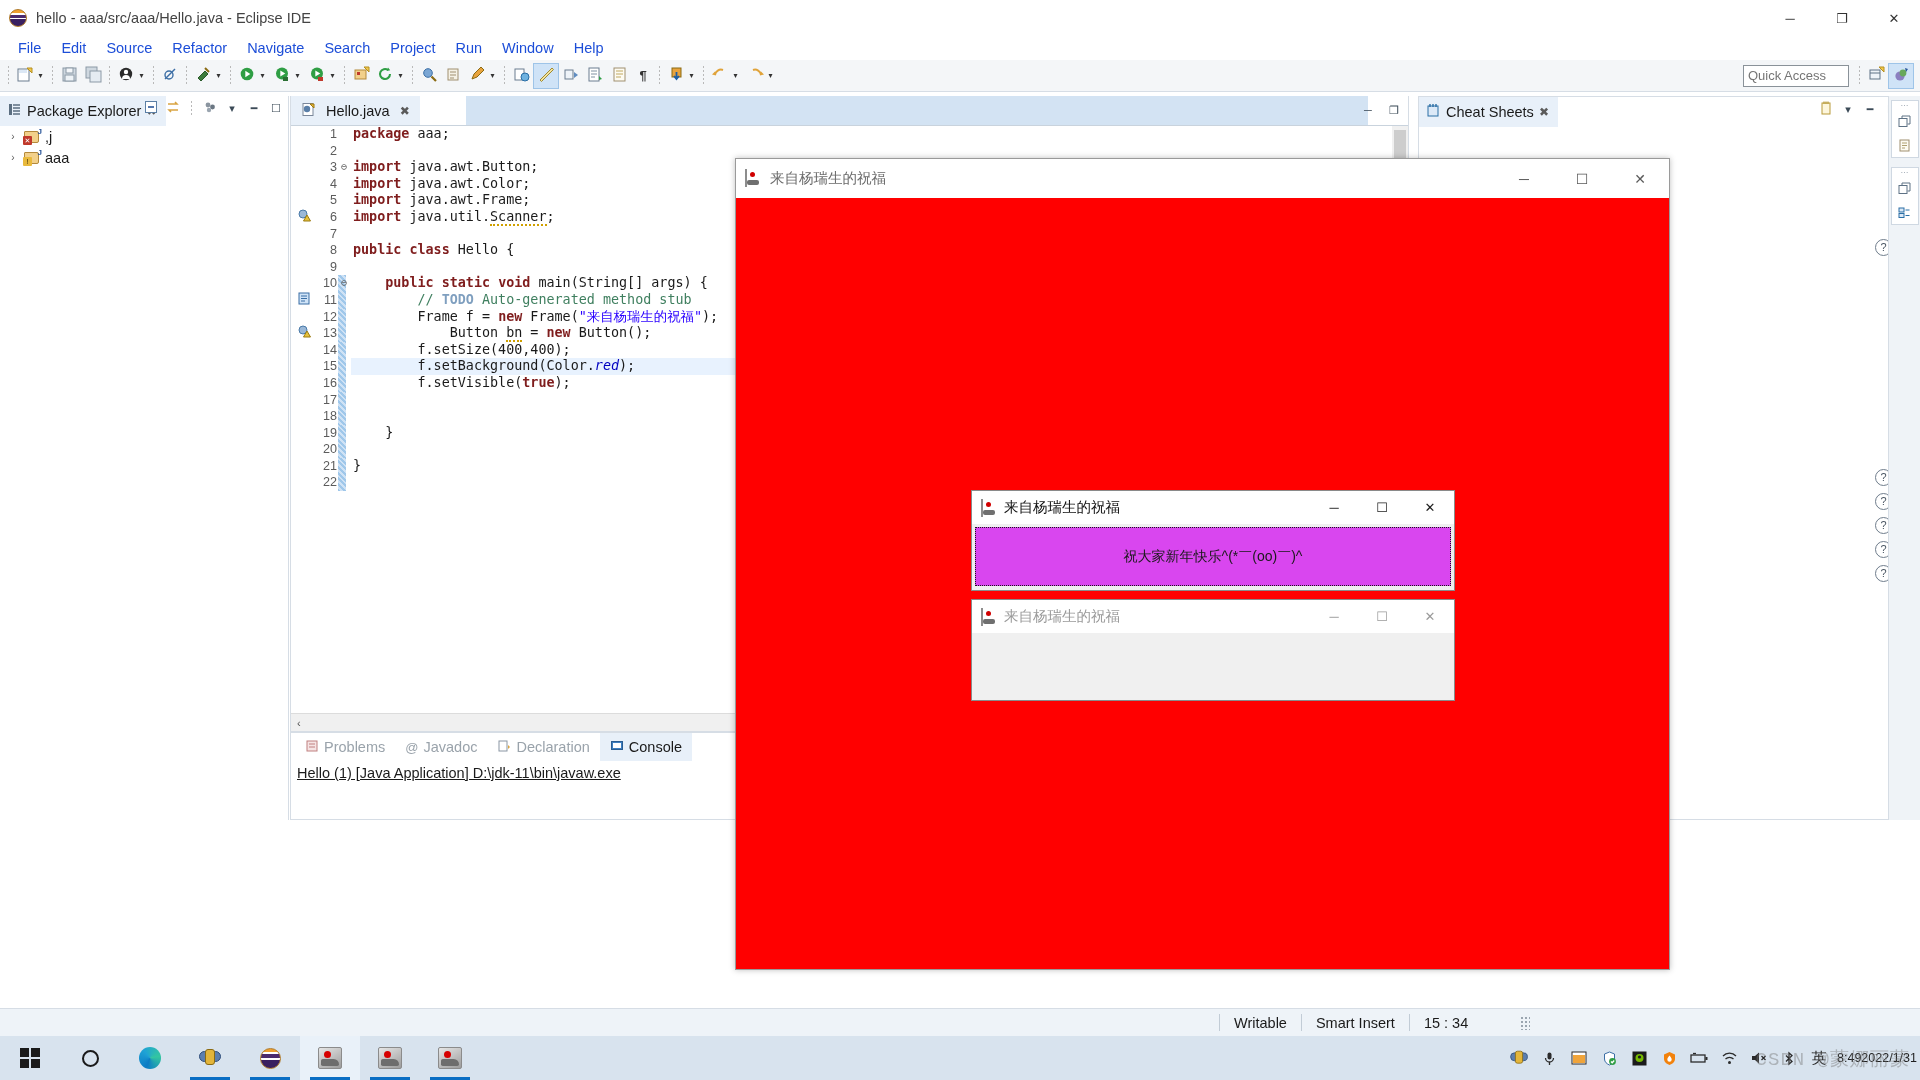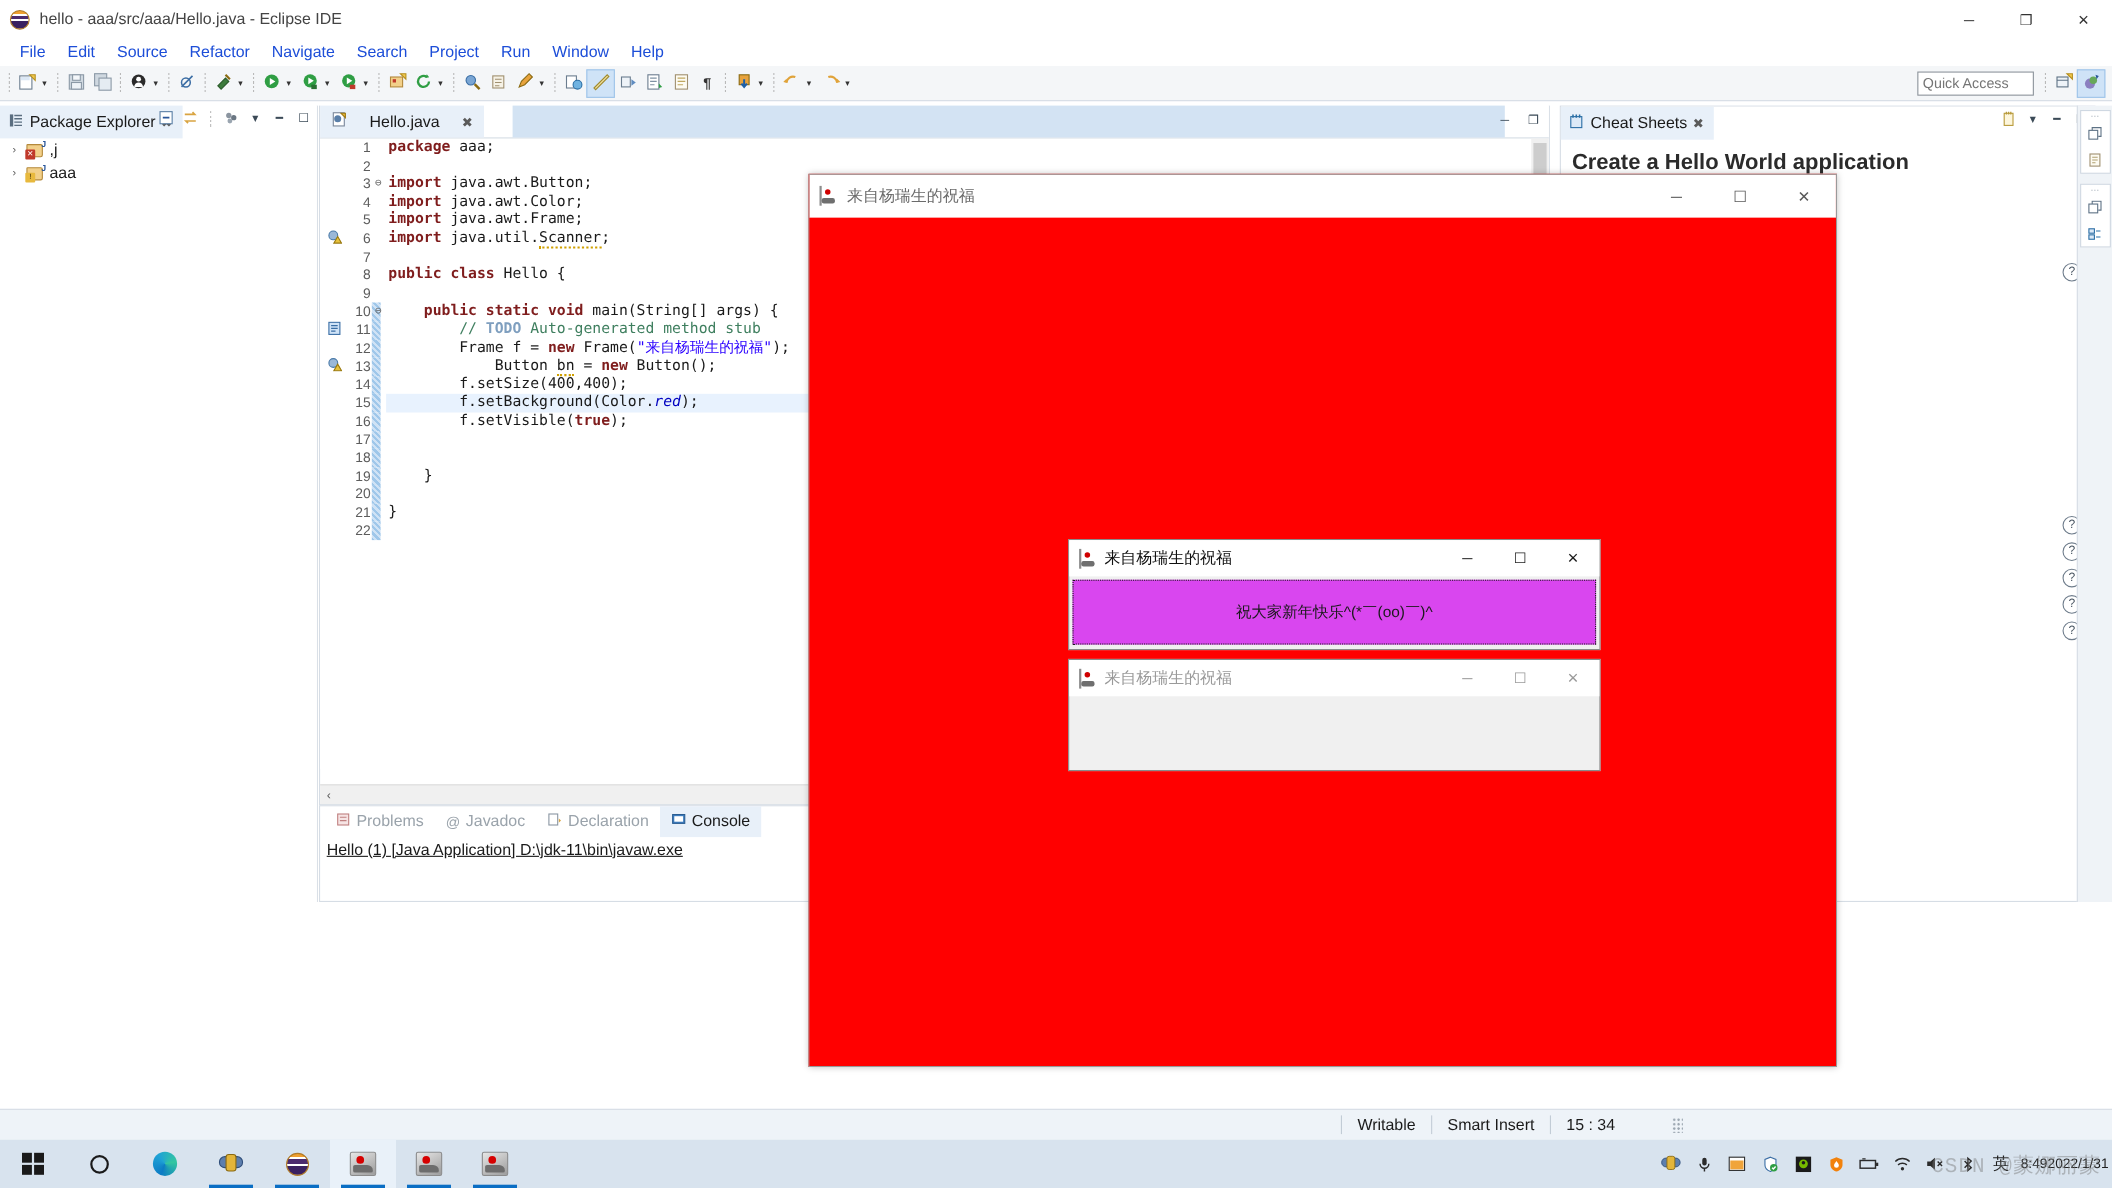--- a/index.html
+++ b/index.html
@@ -78,21 +78,21 @@
   .prj-ico .folder { position:absolute; left:0; top:2px; width:15px; height:12px;
      background:#f2d08a; border:1px solid #b4893b; border-radius:1px 2px 2px 1px; }
   .prj-ico .jmark { position:absolute; right:-1px; top:-2px; font-size:8px; color:#2a5699; font-weight:bold;}
   .prj-ico .badge { position:absolute; left:-1px; bottom:-1px; width:9px; height:9px; border-radius:1px;
      font-size:7px; line-height:9px; text-align:center; color:#fff; }
 
   
   #editor { position:absolute; left:290px; top:96px; width:1119px; height:636px; background:#fff;
             border:1px solid #d6dde5; border-top:none; }
   #editor .tabbar { background:#fff; border-bottom:1px solid #c9d3dd; }
-  #editor .etab { display:inline-flex; align-items:center; gap:20px; height:29px; padding:0 10px;
+  #editor .etab { display:inline-flex; align-items:center; gap:10px; height:29px; padding:0 10px;
      background:#e8f0f9; font-size:14.5px; }
   #editor .etab-rest { position:absolute; left:175px; right:40px; top:0; height:29px; background:#d3e3f3; }
   #editor .maxmin { position:absolute; right:6px; top:6px; display:flex; gap:10px; color:#3b4a57; font-size:11px;}
   #code {
     position:absolute; left:0; top:30px; right:0; bottom:32px; overflow:hidden; background:#fff;
   }
   .codeline { position:relative; height:16.6px; font-family:"DejaVu Sans Mono", monospace; font-size:13.4px;
               white-space:pre; line-height:16.6px; }
   .ln { position:absolute; left:0; width:46px; text-align:right; color:#5c5c5c; font-size:12.6px;
         font-family:"Liberation Sans", sans-serif; }
@@ -657,21 +657,20 @@
         <svg width="14" height="14" viewBox="0 0 14 14">
             <rect x="3" y="2" width="8" height="11" fill="#fdf6dc" stroke="#b89a3a"></rect>
             <path d="M5 0.5v2.5M7 0.5v2.5M9 0.5v2.5" stroke="#b89a3a" stroke-width="1.2"></path>
           </svg>
       </span>
       <span class="ptool">▾</span>
       <span class="ptool">━</span>
       <span class="ptool">☐</span>
     </div>
   </div>
-  <div class="ctitle">Create a Hello World application</div>
   <div style="position:absolute;right:12px;top:142px;" class="qmark">?</div>
   <div class="ctext" style="padding-top:54px;">
     <div>o create the famous</div>
     <div>ation and try it out. You will</div>
     <div>ass that will print</div>
     <div>console when run.</div>
     <div style="height:20px;"></div>
     <div>the (?) to the right.</div>
   </div>
   <div style="position:absolute;right:12px;top:372px;" class="qmark">?</div>

